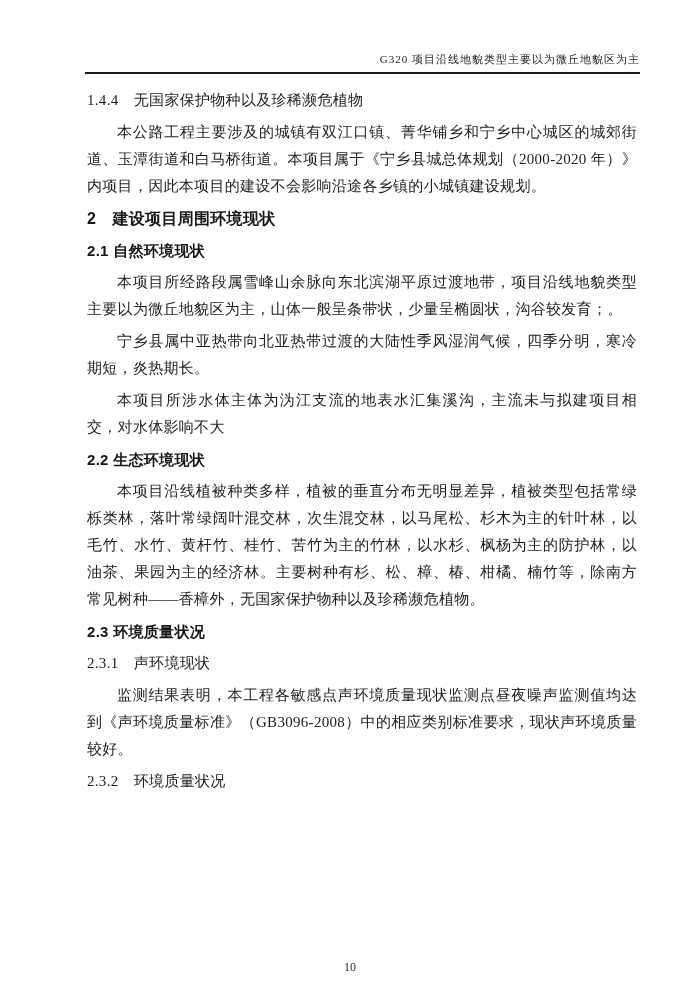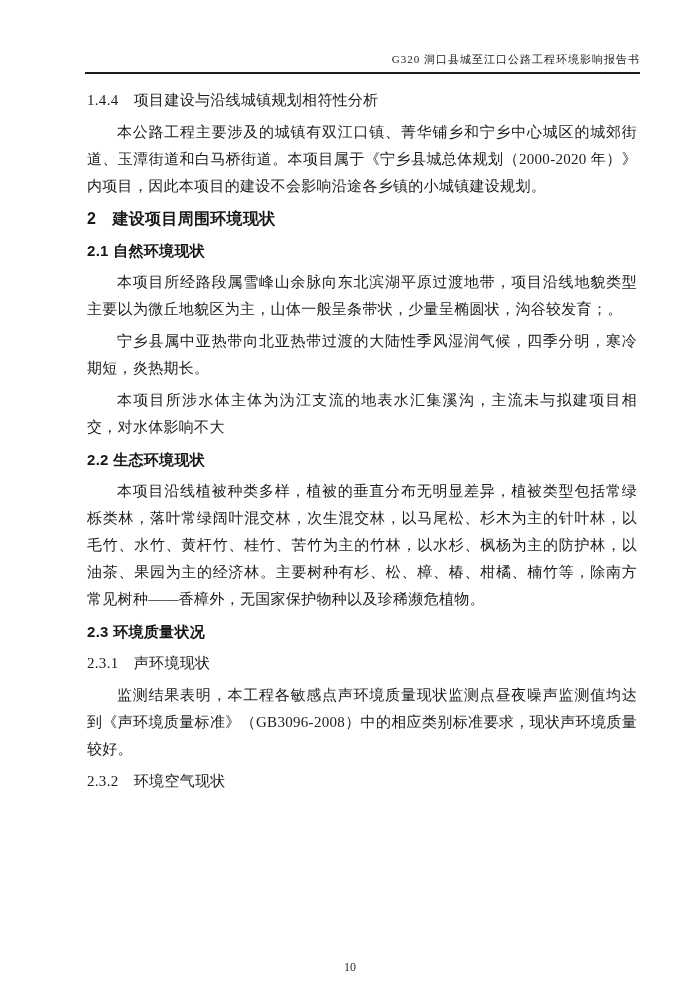--- a/index.html
+++ b/index.html
@@ -85,33 +85,33 @@
     color: #2a2a2a;
     line-height: 16px;
     margin-top: 37px;
   }
 </style>
 </head>
 <body>
 
 <div class="page">
 
-  <div class="page-header">G320 洞口县城至江口公路工程环境影响报告书</div>
+  <div class="page-header">G320 项目沿线地貌类型主要以为微丘地貌区为主</div>
 
   <main class="doc-body" id="doc-body">
-      <div class="doc-block blk-h3">1.4.4　项目建设与沿线城镇规划相符性分析</div>
+      <div class="doc-block blk-h3">1.4.4　无国家保护物种以及珍稀濒危植物</div>
       <p class="doc-block blk-p">本公路工程主要涉及的城镇有双江口镇、菁华铺乡和宁乡中心城区的城郊街道、玉潭街道和白马桥街道。本项目属于《宁乡县城总体规划（2000-2020 年）》内项目，因此本项目的建设不会影响沿途各乡镇的小城镇建设规划。</p>
       <div class="doc-block blk-h1">2　建设项目周围环境现状</div>
       <div class="doc-block blk-h2">2.1 自然环境现状</div>
       <p class="doc-block blk-p">本项目所经路段属雪峰山余脉向东北滨湖平原过渡地带，项目沿线地貌类型主要以为微丘地貌区为主，山体一般呈条带状，少量呈椭圆状，沟谷较发育；。</p>
       <p class="doc-block blk-p">宁乡县属中亚热带向北亚热带过渡的大陆性季风湿润气候，四季分明，寒冷期短，炎热期长。</p>
       <p class="doc-block blk-p">本项目所涉水体主体为沩江支流的地表水汇集溪沟，主流未与拟建项目相交，对水体影响不大</p>
       <div class="doc-block blk-h2">2.2 生态环境现状</div>
       <p class="doc-block blk-p">本项目沿线植被种类多样，植被的垂直分布无明显差异，植被类型包括常绿栎类林，落叶常绿阔叶混交林，次生混交林，以马尾松、杉木为主的针叶林，以毛竹、水竹、黄杆竹、桂竹、苦竹为主的竹林，以水杉、枫杨为主的防护林，以油茶、果园为主的经济林。主要树种有杉、松、樟、椿、柑橘、楠竹等，除南方常见树种——香樟外，无国家保护物种以及珍稀濒危植物。</p>
       <div class="doc-block blk-h2">2.3 环境质量状况</div>
       <div class="doc-block blk-h3">2.3.1　声环境现状</div>
       <p class="doc-block blk-p">监测结果表明，本工程各敏感点声环境质量现状监测点昼夜噪声监测值均达到《声环境质量标准》（GB3096-2008）中的相应类别标准要求，现状声环境质量较好。</p>
-      <div class="doc-block blk-h3">2.3.2　环境空气现状</div>
+      <div class="doc-block blk-h3">2.3.2　环境质量状况</div>
     </main>
 
   <div class="page-footer">10</div>
 
 </div>
 
 </body></html>

